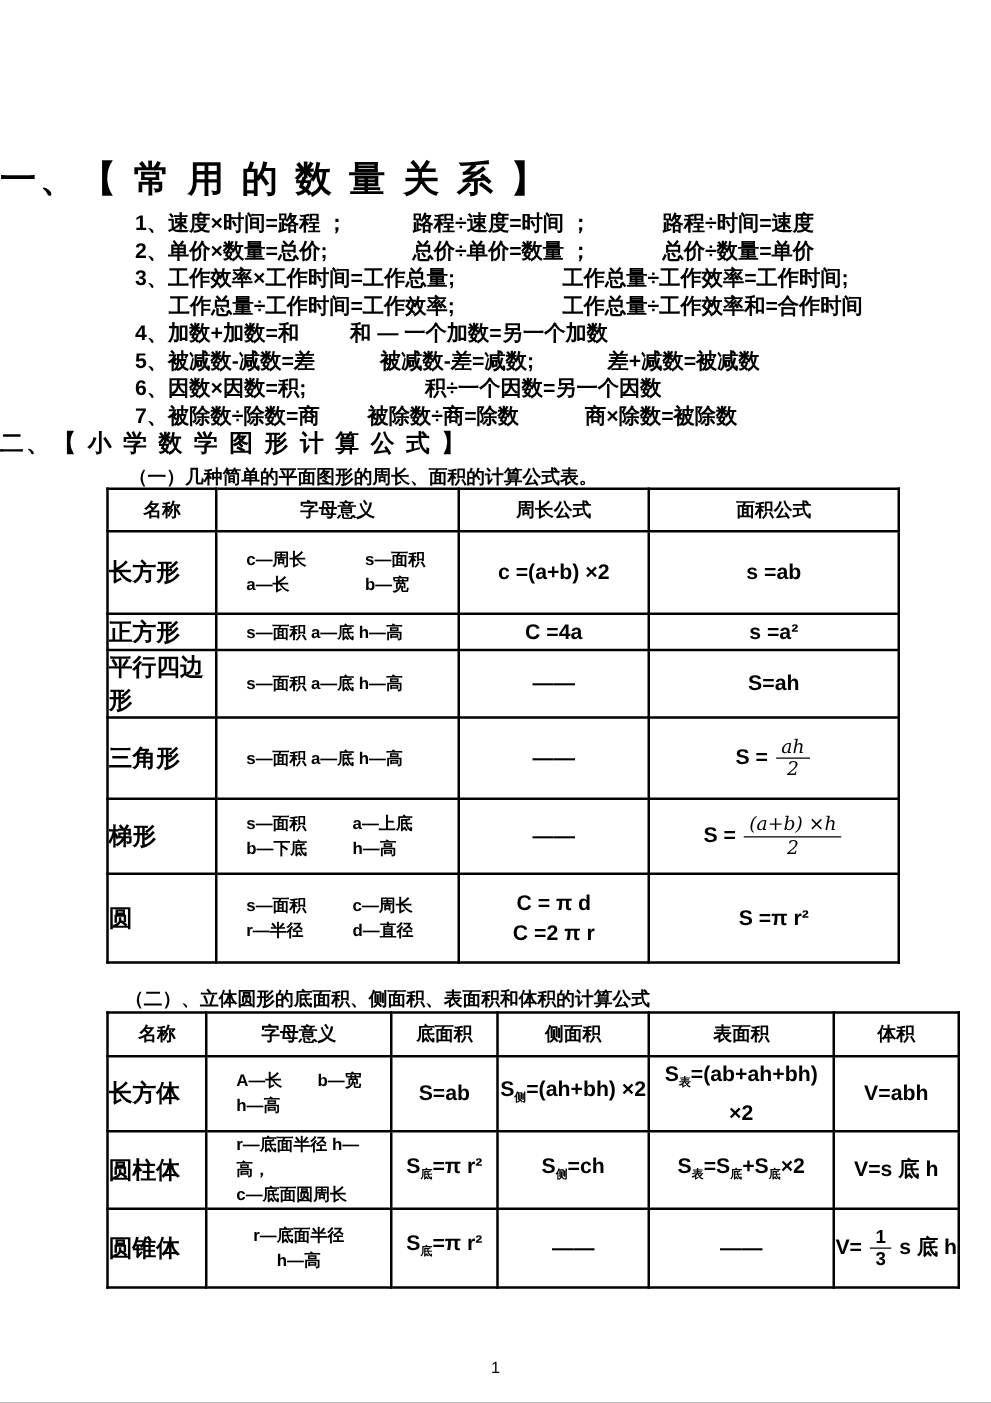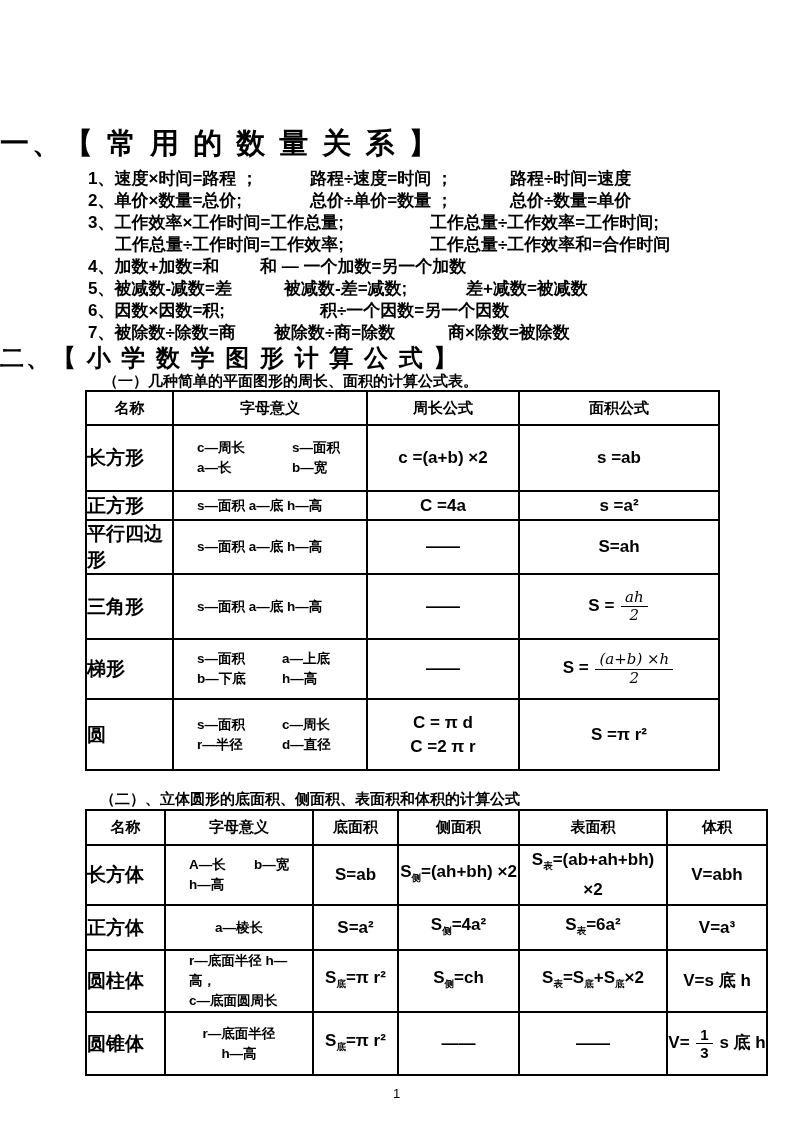--- a/index.html
+++ b/index.html
@@ -5,24 +5,24 @@
   * { margin:0; padding:0; box-sizing:border-box; }
   html,body { background:#888; }
   .page {
     position:relative; width:793px; height:1122px; margin:0 auto;
     background:#ffffff; color:#000;
     font-family:"Liberation Sans", sans-serif;
     overflow:hidden;
   }
   .title { position:absolute; left:0; width:100%; text-align:left; font-weight:bold; }
   #title1 { top:124px; font-size:29px; letter-spacing:3px; }
-  #title2 { top:342px; font-size:24px; letter-spacing:2px; }
+  #title2 { top:342px; font-size:19px; letter-spacing:2px; }
   .relations { position:absolute; top:167px; left:88px; width:650px;
     font-size:17px; font-weight:bold; }
-  .rl { height:22px; white-space:nowrap; }
+  .rl { height:22px; white-space:nowrap;margin-left:20px; }
   .s { display:inline-block; }
   .w222{width:222px}.w200{width:200px}.w342{width:342px}.w315{width:315px}
   .w172{width:172px}.w196{width:196px}.w182{width:182px}.w232{width:232px}
   .w186{width:186px}.w174{width:174px}
   .ind27{margin-left:27px}
   .caption { position:absolute; font-size:15px; font-weight:bold; }
   #cap1 { top:372px; left:103px; }
   #cap2 { top:790px; left:100px; }
   table { position:absolute; left:85px; border-collapse:collapse; table-layout:fixed; }
   #table1 { top:390px; width:633px; }
@@ -164,28 +164,20 @@
         <div><span>h—高</span></div>
       </td>
       <td class="f">S=ab</td>
       <td class="f"><span>S</span><span class="sb">侧</span><span>=(ah+bh) ×2</span></td>
       <td class="f">
         <div><span>S</span><span class="sb">表</span><span>=(ab+ah+bh)</span></div>
         <div>×2</div>
       </td>
       <td class="f">V=abh</td>
     </tr>
-    <tr style="height:45px">
-      <td class="nm">正方体</td>
-      <td class="ltc">a—棱长</td>
-      <td class="f">S=a²</td>
-      <td class="f"><span>S</span><span class="sb">侧</span><span>=4a²</span></td>
-      <td class="f"><span>S</span><span class="sb">表</span><span>=6a²</span></td>
-      <td class="f">V=a³</td>
-    </tr>
     <tr style="height:55px">
       <td class="nm">圆柱体</td>
       <td class="lt">
         <div>r—底面半径 h—高，</div>
         <div>c—底面圆周长</div>
       </td>
       <td class="f"><span>S</span><span class="sb">底</span><span>=π r²</span></td>
       <td class="f"><span>S</span><span class="sb">侧</span><span>=ch</span></td>
       <td class="f"><span>S</span><span class="sb">表</span><span>=S</span><span class="sb">底</span><span>+S</span><span class="sb">底</span><span>×2</span></td>
       <td class="f">V=s 底 h</td>

